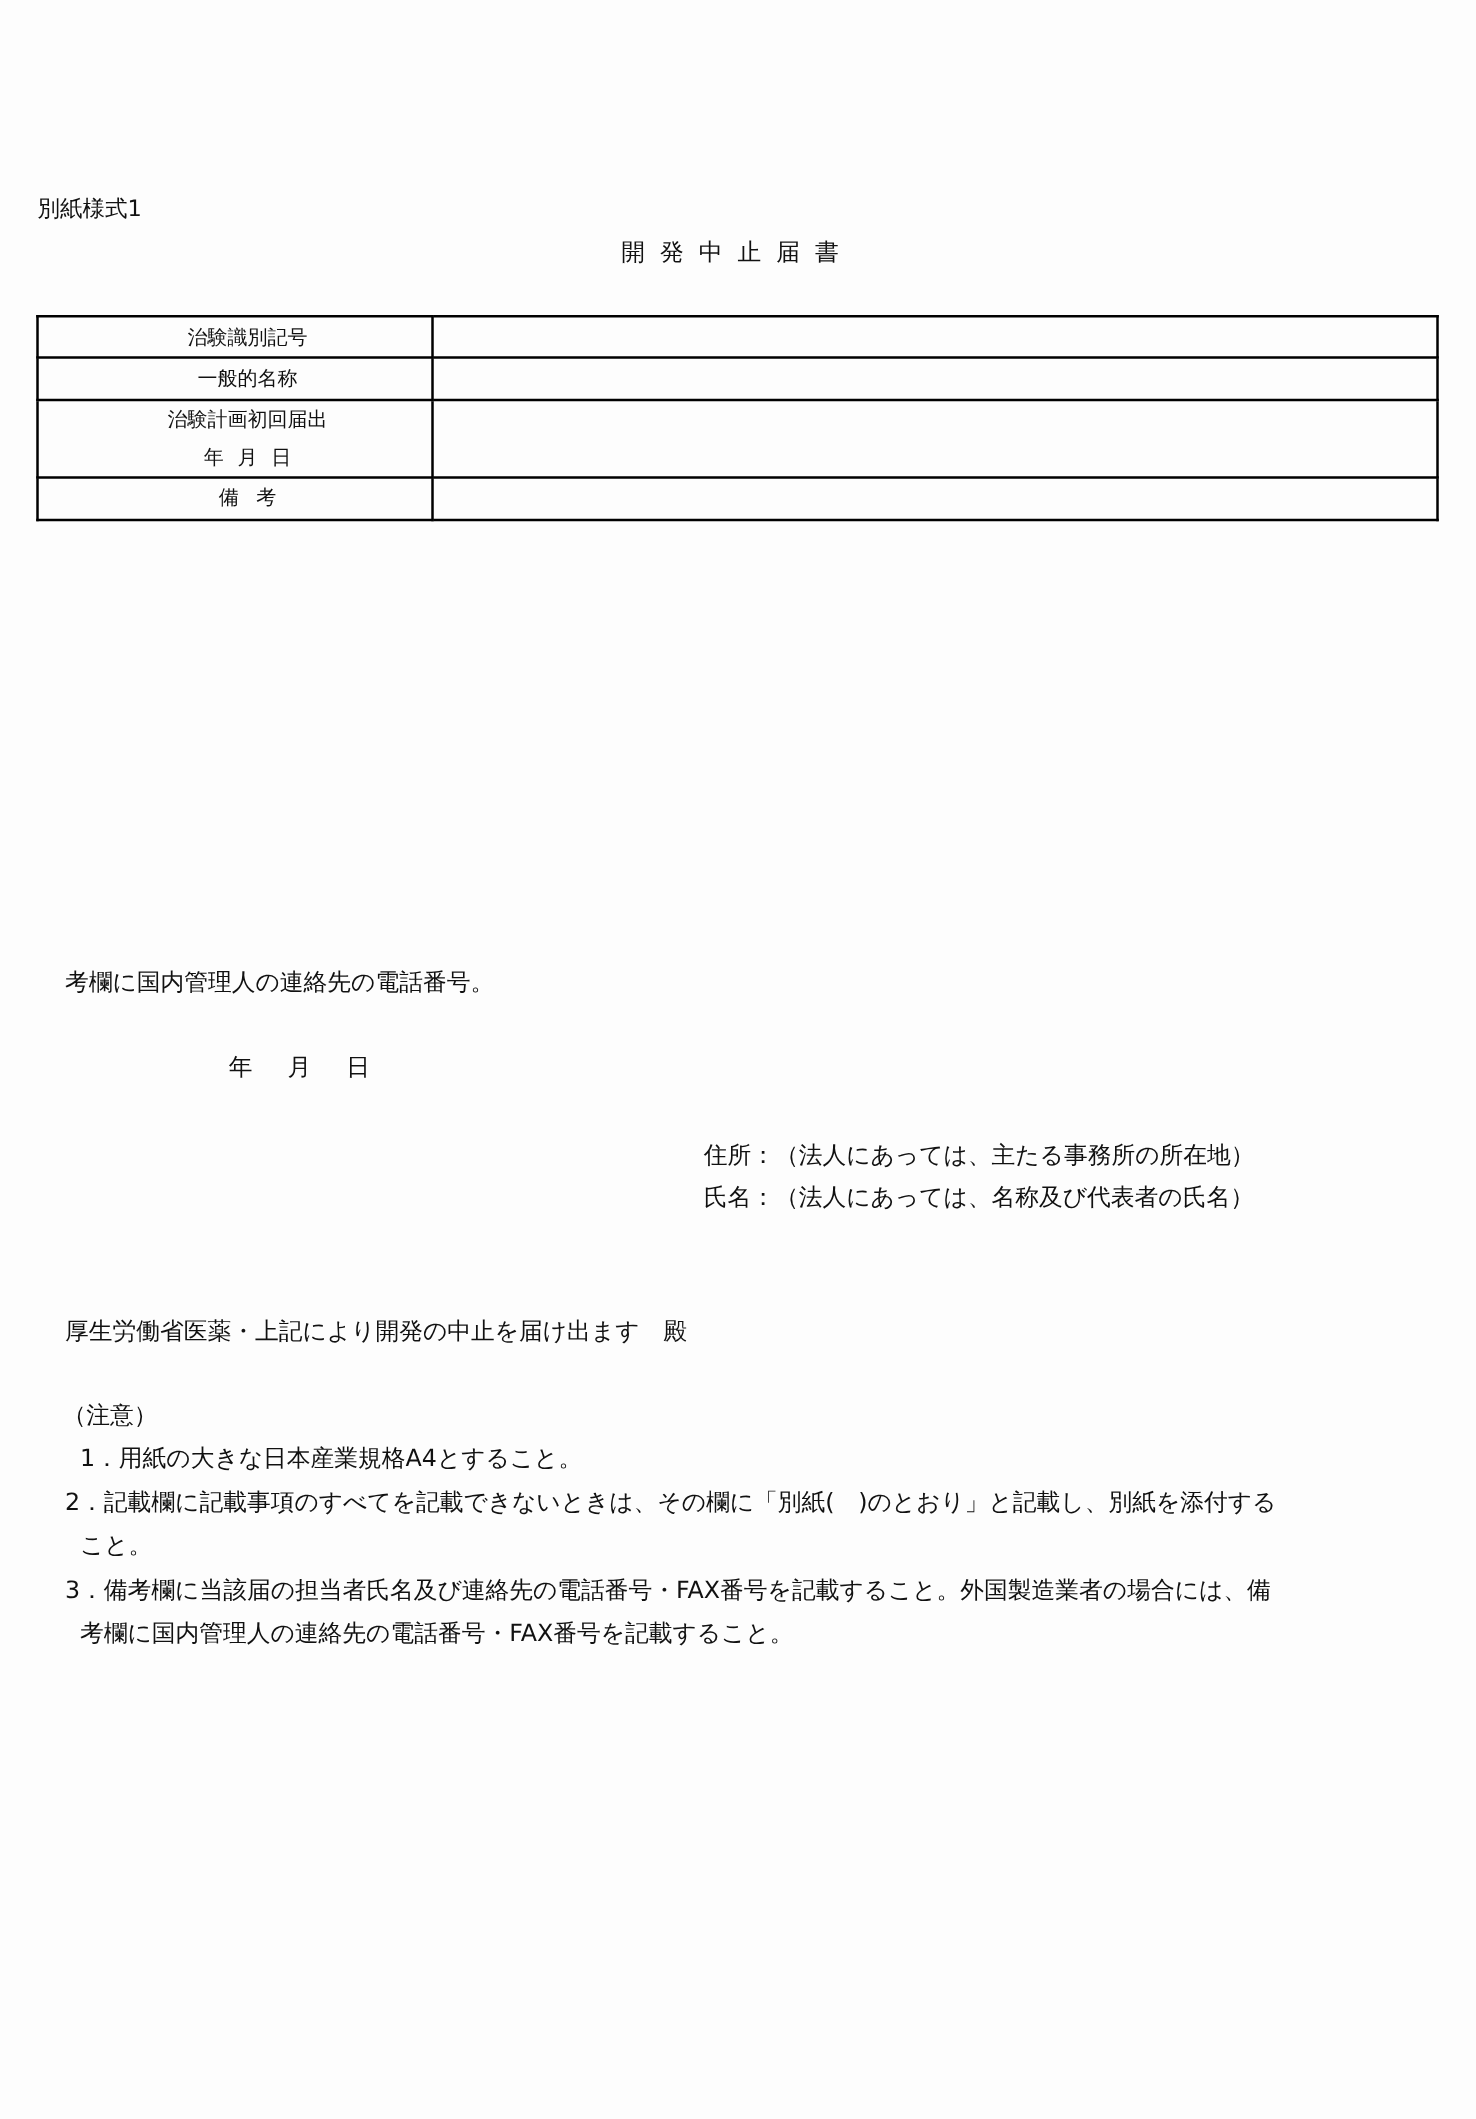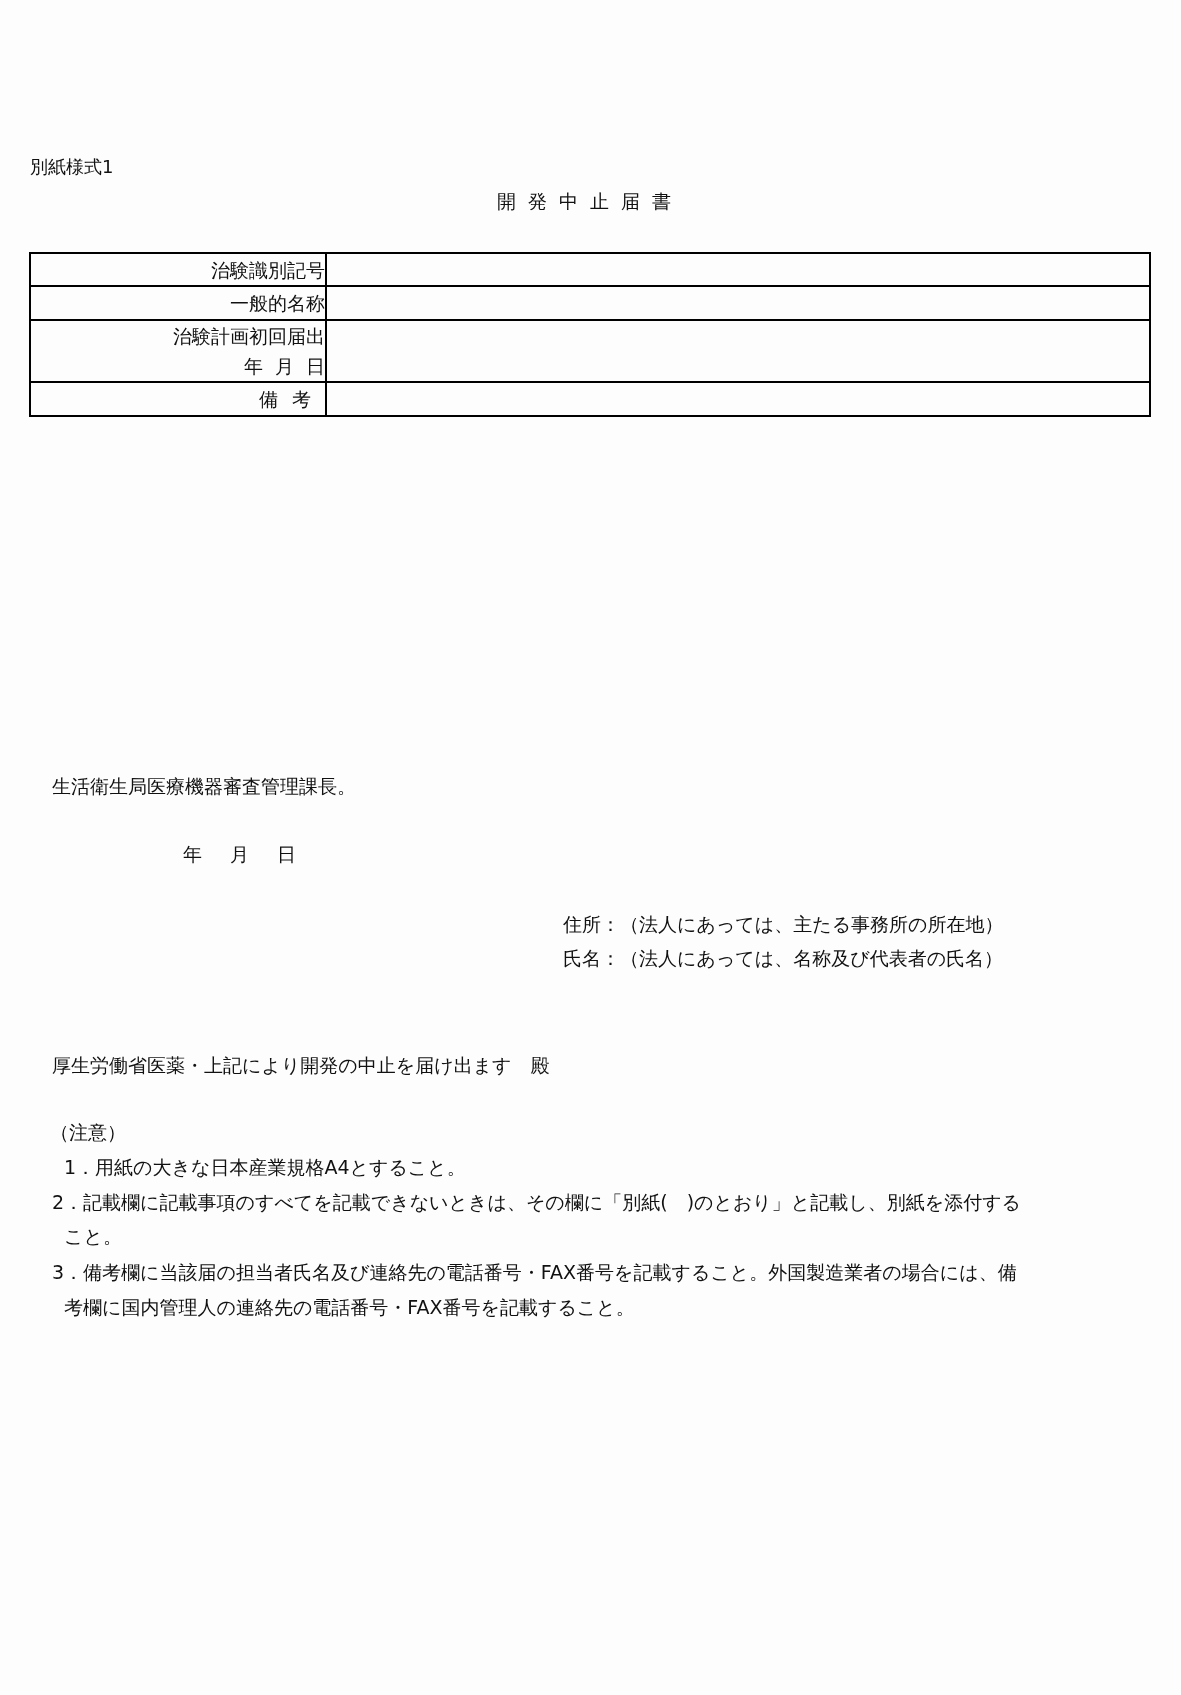--- a/index.html
+++ b/index.html
@@ -11,29 +11,29 @@
     .abs { position: absolute; white-space: nowrap; }
     .txt { font-size: 19px; line-height: 22px; }
     #form-code { left: 30px; top: 155px; font-size: 18px; }
     #doc-title { left: 497px; top: 189px; font-size: 19px; letter-spacing: 12px; }
 
     #form-table {
       position: absolute; left: 29px; top: 252px; width: 1122px;
       border-collapse: collapse; table-layout: fixed;
     }
     #form-table td { border: 2px solid #000; padding: 0; vertical-align: middle; }
-    #form-table td.label { width: 294px; text-align: right; font-size: 19px; line-height: 30px; }
+    #form-table td.label { width: 294px; text-align: center; font-size: 16px; line-height: 30px; padding-left: 20px; }
     #form-table td.value { }
     .r1 { height: 33px; }
     .r2 { height: 34px; }
     .r3 { height: 54px; }
     .r4 { height: 33px; }
     .r5 { height: 257px; }
     .r5 td.label { vertical-align: top; }
-    .r6 { height: 34px; }
+    .r6 { height: 34px; font-family: Liberation Mono, monospace; }
     .spaced { letter-spacing: 14px; padding-left: 14px; }
 
     #declaration { left: 52px; top: 775px; }
     #date-line { left: 183px; top: 843px; letter-spacing: 2px; }
     #date-line span { margin-right: 26px; }
     #address { left: 563px; top: 913px; }
     #name { left: 563px; top: 947px; }
     #addressee { left: 52px; top: 1054px; }
     #notes-heading { left: 50px; top: 1121px; }
     #note1 { left: 64px; top: 1156px; }
@@ -65,21 +65,21 @@
     </td>
     <td class="value"></td>
   </tr>
   <tr class="r6">
     <td class="label"><span class="spaced">備考</span></td>
     <td class="value"></td>
   </tr>
 </tbody>
   </table>
 
-<div id="declaration" class="abs txt">生活衛生局医療機器審査管理課長。</div>
+<div id="declaration" class="abs txt">考欄に国内管理人の連絡先の電話番号。</div>
 <div id="date-line" class="abs txt">
   <span>年</span><span>月</span><span>日</span>
 </div>
 <div id="address" class="abs txt">住所：（法人にあっては、主たる事務所の所在地）</div>
 <div id="name" class="abs txt">氏名：（法人にあっては、名称及び代表者の氏名）</div>
 <div id="addressee" class="abs txt">厚生労働省医薬・上記により開発の中止を届け出ます　殿</div>
 
 <div id="notes-heading" class="abs txt">（注意）</div>
 <div id="note1" class="abs txt">1．用紙の大きな日本産業規格A4とすること。</div>
 <div id="note2" class="abs txt">2．記載欄に記載事項のすべてを記載できないときは、その欄に「別紙(　)のとおり」と記載し、別紙を添付する</div>

